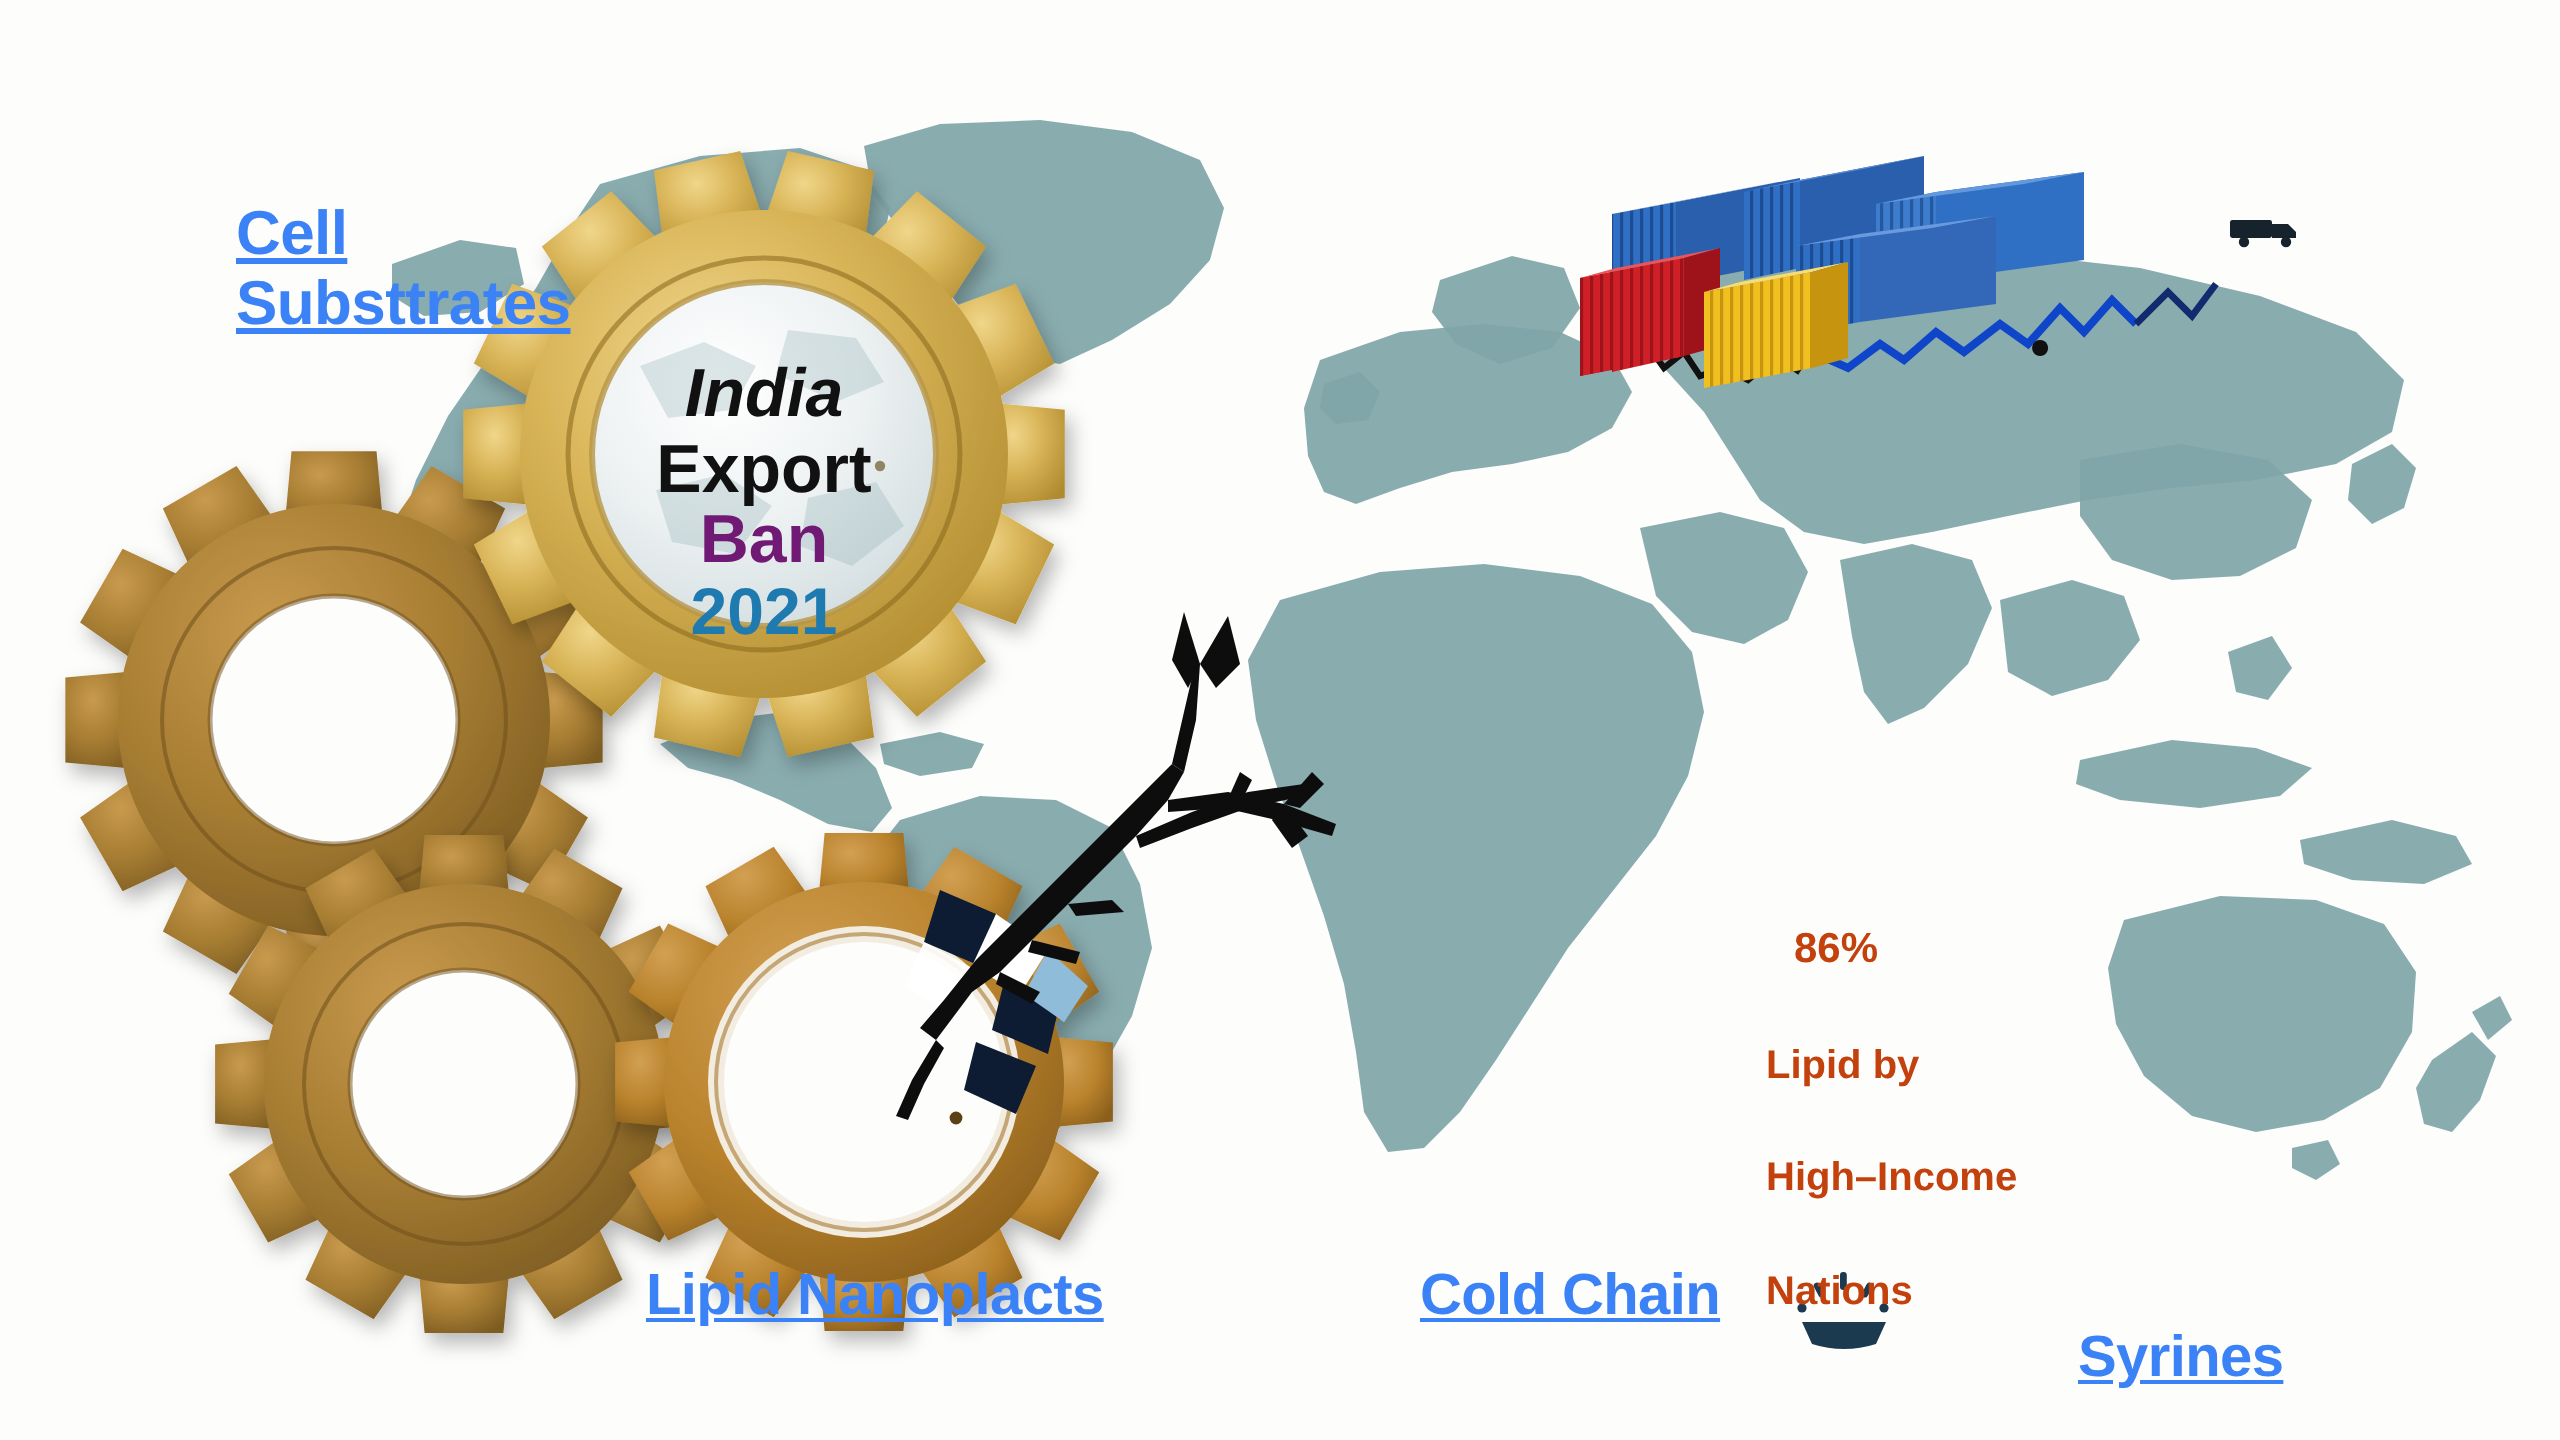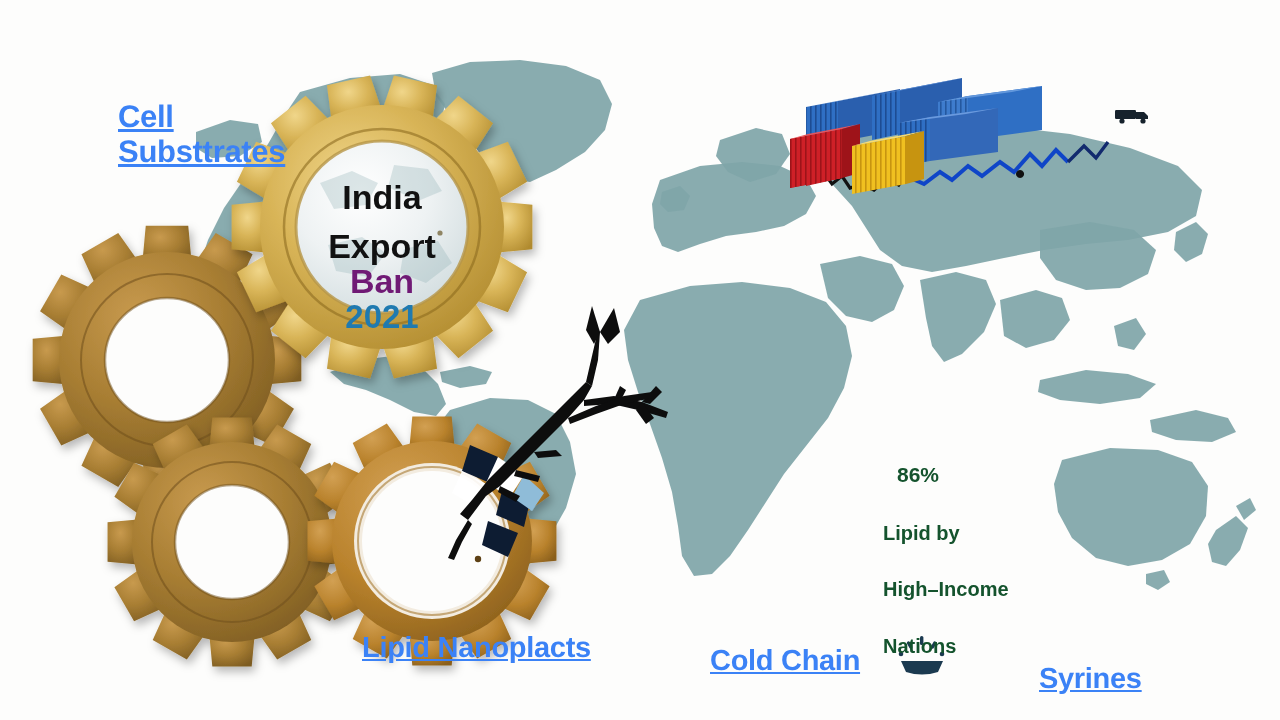--- a/index.html
+++ b/index.html
@@ -29,30 +29,30 @@
     color: #3b82f6;
     font-weight: bold;
     letter-spacing: -0.3px;
     line-height: 1.12;
     white-space: pre-line;
     text-rendering: geometricPrecision;
     text-decoration: underline;
   }
   #label-top-left { left: 118px; top: 100px; font-size: 31px; }
   #label-bottom-cell { left: 82px; top: 632px; font-size: 29px; }
-  #label-bottom-lipid { left: 323px; top: 632px; font-size: 29px; margin-left: 39px; }
-  #label-bottom-cold { left: 710px; top: 632px; font-size: 29px; margin-top: 13px; }
+  #label-bottom-lipid { left: 323px; top: 632px; font-size: 29px; }
+  #label-bottom-cold { left: 710px; top: 632px; font-size: 29px; }
   #label-bottom-syringes { left: 1039px; top: 632px; font-size: 29px; margin-top: 31px; }
 
   #stat-block {
     position: absolute;
     left: 883px; top: 432px;
     font-size: 20px;
     font-weight: bold;
-    color: #14532d;
+    color: #c2410c;
     line-height: 1.42;
     white-space: pre-line;
   }
   #stat-pct { display: block; margin-left: 14px; font-size: 21px; }
 
   #cold-chain-icon { position: absolute; left: 893px; top: 633px; }
   #truck-icon { position: absolute; left: 1113px; top: 105px; }
 </style>
 </head>
 <body>
@@ -245,22 +245,22 @@
         <path d="M-54,18 L-20,10 L4,26 L-14,50 L-46,44 Z"></path>
         <path d="M22,22 L56,14 L70,36 L44,56 L18,46 Z"></path>
       </g>
       <circle cx="58" cy="6" r="2.6" fill="#6b5a2a" opacity="0.7"></circle>
     </g>
   </svg>
 
   <div class="layer" style="z-index:8; pointer-events:none;">
     <div style="position:absolute; left:296px; top:180px; width:172px; text-align:center;
                 font-family:'Liberation Sans',sans-serif; line-height:1.0;">
-      <div style="font-size:34px; font-weight:bold; color:#111111;">India</div>
-      <div style="font-size:34px; font-weight:bold; color:#111111; margin-top:15px;">Export</div>
+      <div style="font-size:34px; font-weight:bold; color:#111111;font-style:italic;">India</div>
+      <div style="font-size:34px; font-weight:bold; color:#111111; margin-top:4px;">Export</div>
       <div style="font-size:34px; font-weight:bold; color:#701a75; margin-top:1px;">Ban</div>
       <div style="font-size:33px; font-weight:bold; color:#1f7ab0; margin-top:2px;">2021</div>
     </div>
   </div>
 
   <svg class="layer" id="crack-layer" viewBox="0 0 1280 720">
     <g fill="#0d0d0d">
 
       <path d="M468,520 L486,496 L500,486 L516,470 L534,452 L552,434 L568,418 L584,400 L592,386
                L586,382 L572,396 L556,412 L538,430 L520,448 L504,464 L488,480 L472,500 L460,514 Z"></path>

